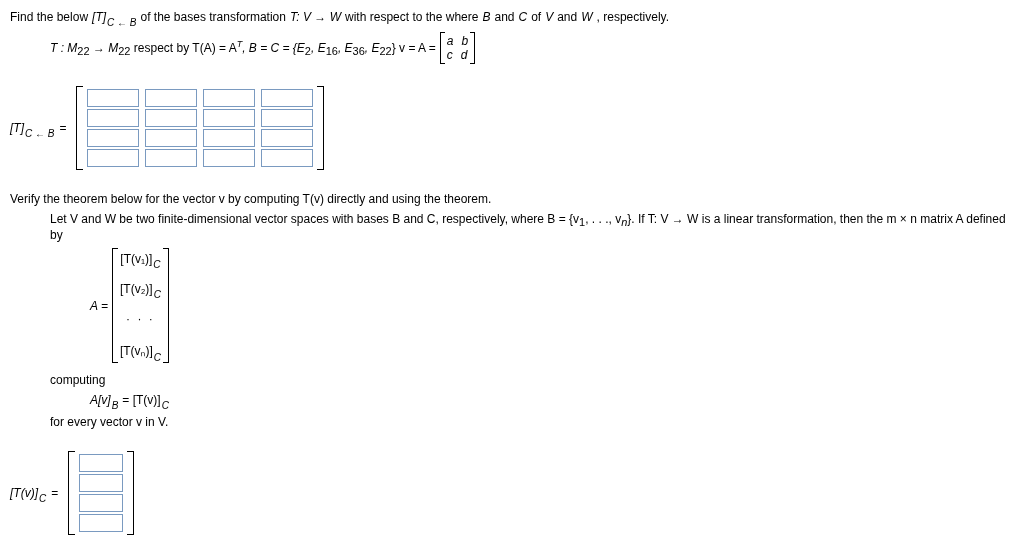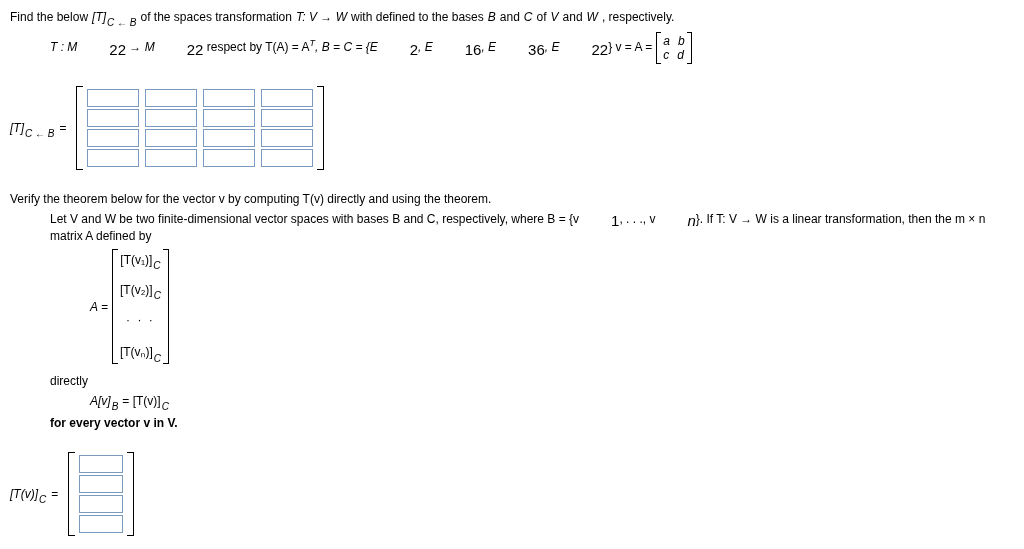--- a/index.html
+++ b/index.html
@@ -8,21 +8,21 @@
     color: #000;
     margin: 0;
     padding: 8px 10px;
     width: 1024px;
     box-sizing: border-box;
   }
   .line { margin: 2px 0; }
   .indent1 { margin-left: 40px; }
   .indent2 { margin-left: 80px; }
   .italic { font-style: italic; }
-  sub { font-size: 15px; margin-left: 32px; }
+  sub { font-size: 11px; }
   sup { font-size: 9px; }
 
   
   .bracket-wrap {
     display: inline-flex;
     align-items: stretch;
     vertical-align: middle;
   }
   .bracket-left, .bracket-right {
     width: 6px;
@@ -89,23 +89,23 @@
 </style>
 </head>
 <body>
 
 <div class="line row-flex">
   <span>Find the below</span>
   <span class="expr-sub">
     <span class="italic">[T]</span>
     <span class="sub">C ← B</span>
   </span>
-  <span>of the spaces transformation</span>
+  <span>of the bases transformation</span>
   <span class="italic">T: V → W</span>
-  <span>with defined to the bases</span>
+  <span>with respect to the where</span>
   <span class="italic">B</span>
   <span>and</span>
   <span class="italic">C</span>
   <span>of</span>
   <span class="italic">V</span>
   <span>and</span>
   <span class="italic">W</span>
   <span>, respectively.</span>
 </div>
 
@@ -199,35 +199,35 @@
       <span class="expr-sub">
           <span>[T(vₙ)]</span>
           <span class="sub">C</span>
         </span>
     </span>
     <span class="bracket-right"></span>
   </span>
 </div>
 
 <div class="line indent1" style="margin-top:10px;">
-  <span>directly</span>
+  <span>computing</span>
 </div>
 
 <div class="line indent2 row-flex" style="margin-top:6px;">
   <span class="expr-sub">
       <span class="italic">A[v]</span>
       <span class="sub">B</span>
     </span>
   <span class="expr-sub">
       <span> = [T(v)]</span>
       <span class="sub">C</span>
     </span>
 </div>
 
-<div class="line indent1" style="margin-top:8px;font-weight:bold;">
+<div class="line indent1" style="margin-top:8px;">
   <span>for every vector v in V.</span>
 </div>
 
 <div class="section-gap"></div>
 
 <div class="line row-flex">
   <span class="label-col expr-sub">
     <span class="italic">[T(v)]</span>
     <span class="sub">C</span>
     <span style="margin-left:4px;"> = </span>

